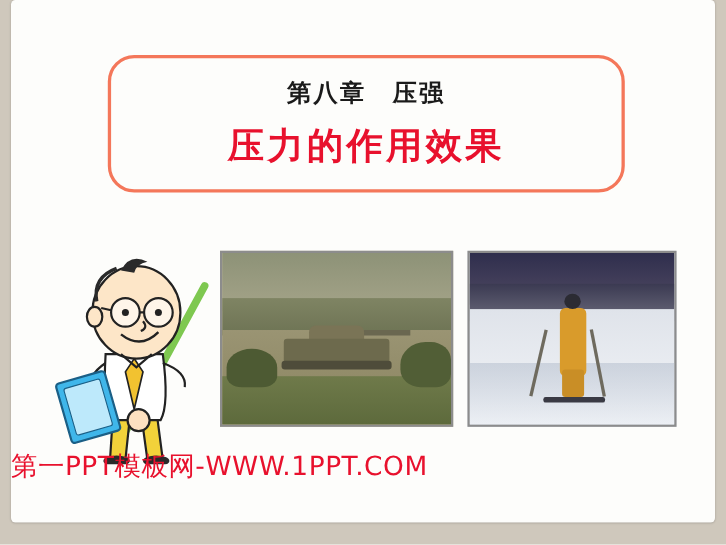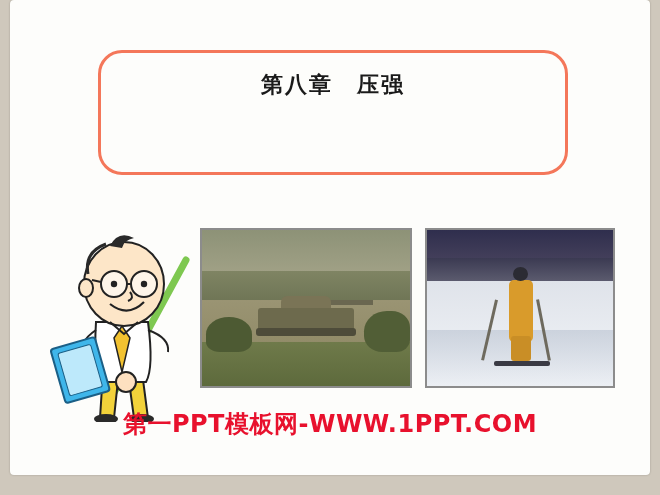--- a/index.html
+++ b/index.html
@@ -170,35 +170,36 @@
     top: 222px;
     width: 150px;
     height: 200px;
   }
   
   #footer {
     position: absolute;
     left: 0;
     top: 408px;
     width: 100%;
-    text-align: center;
+    text-align: left;
     font-family: "DejaVu Sans", sans-serif;
     font-size: 24px;
-    font-weight: bold;
+    font-weight: normal;
     color: #e8112d;
     letter-spacing: 0.5px;
   }
 </style>
 </head>
 <body>
 
 <div id="slide">
 
   <div id="title-box">
     <div id="chapter-line">第八章　压强</div>
+    <div id="main-title">压力的作用效果</div>
   </div>
 
   <div id="photo-tank" class="photo">
     <div class="tk-sky"></div>
     <div class="tk-hill"></div>
     <div class="tk-ground"></div>
     <div class="tk-field"></div>
     <div class="tk-barrel"></div>
     <div class="tk-turret"></div>
     <div class="tk-body"></div>

